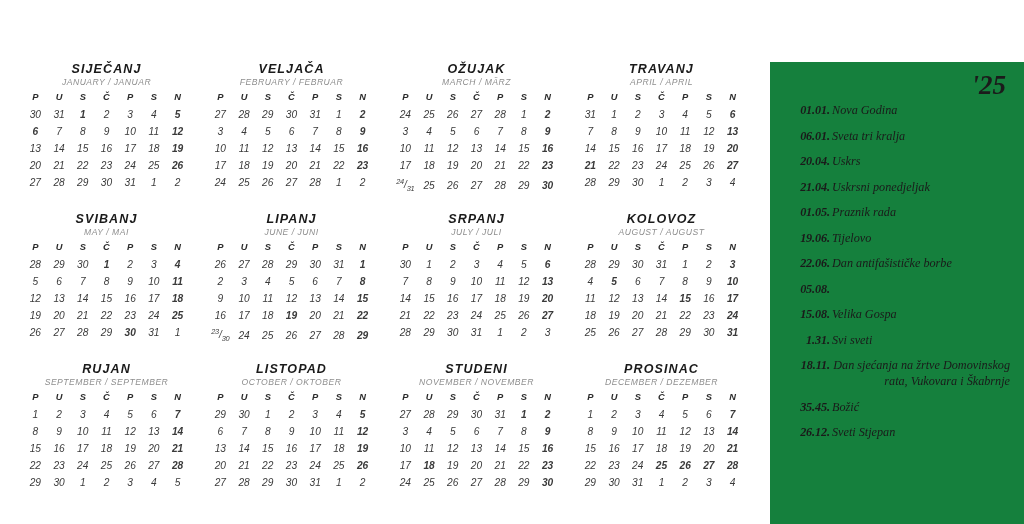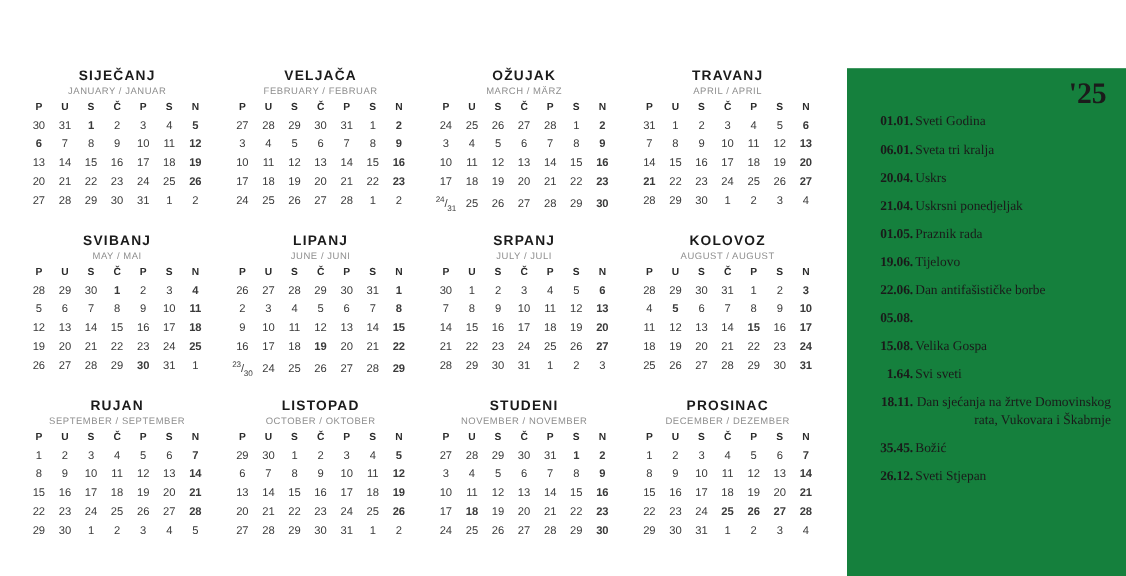--- a/index.html
+++ b/index.html
@@ -12,20 +12,21 @@
     height: 524px;
     font-family: "Liberation Sans", sans-serif;
     position: relative;
     overflow: hidden;
   }
   #page {
     position: relative;
     width: 1024px;
     height: 524px;
     background: #ffffff;
+    font-style: italic;
   }
   
   #calendar-grid {
     position: absolute;
     left: 14px;
     top: 62px;
     width: 740px;
     display: grid;
     grid-template-columns: repeat(4, 185px);
     grid-auto-rows: 150px;
@@ -925,21 +926,21 @@
           </tbody>
         </table>
       </div>
     </div>
 
   <div id="side-panel">
     <div id="year-label">'25</div>
     <ul id="holiday-list">
         <li class="hol-row">
           <span class="hol-date">01.01.</span>
-          <span class="hol-name">Sveti Godina</span>
+          <span class="hol-name">Nova Godina</span>
         </li>
         <li class="hol-row">
           <span class="hol-date">06.01.</span>
           <span class="hol-name">Sveta tri kralja</span>
         </li>
         <li class="hol-row">
           <span class="hol-date">20.04.</span>
           <span class="hol-name">Uskrs</span>
         </li>
         <li class="hol-row">
@@ -959,21 +960,21 @@
           <span class="hol-name">Dan antifašističke borbe</span>
         </li>
         <li class="hol-row">
           <span class="hol-date">05.08.</span>
         </li>
         <li class="hol-row">
           <span class="hol-date">15.08.</span>
           <span class="hol-name">Velika Gospa</span>
         </li>
         <li class="hol-row">
-          <span class="hol-date">1.64.</span>
+          <span class="hol-date">1.31.</span>
           <span class="hol-name">Svi sveti</span>
         </li>
         <li class="hol-row">
           <span class="hol-date">18.11.</span>
           <span class="hol-name">Dan sjećanja na žrtve Domovinskog rata, Vukovara i Škabrnje</span>
         </li>
         <li class="hol-row">
           <span class="hol-date">35.45.</span>
           <span class="hol-name">Božić</span>
         </li>

